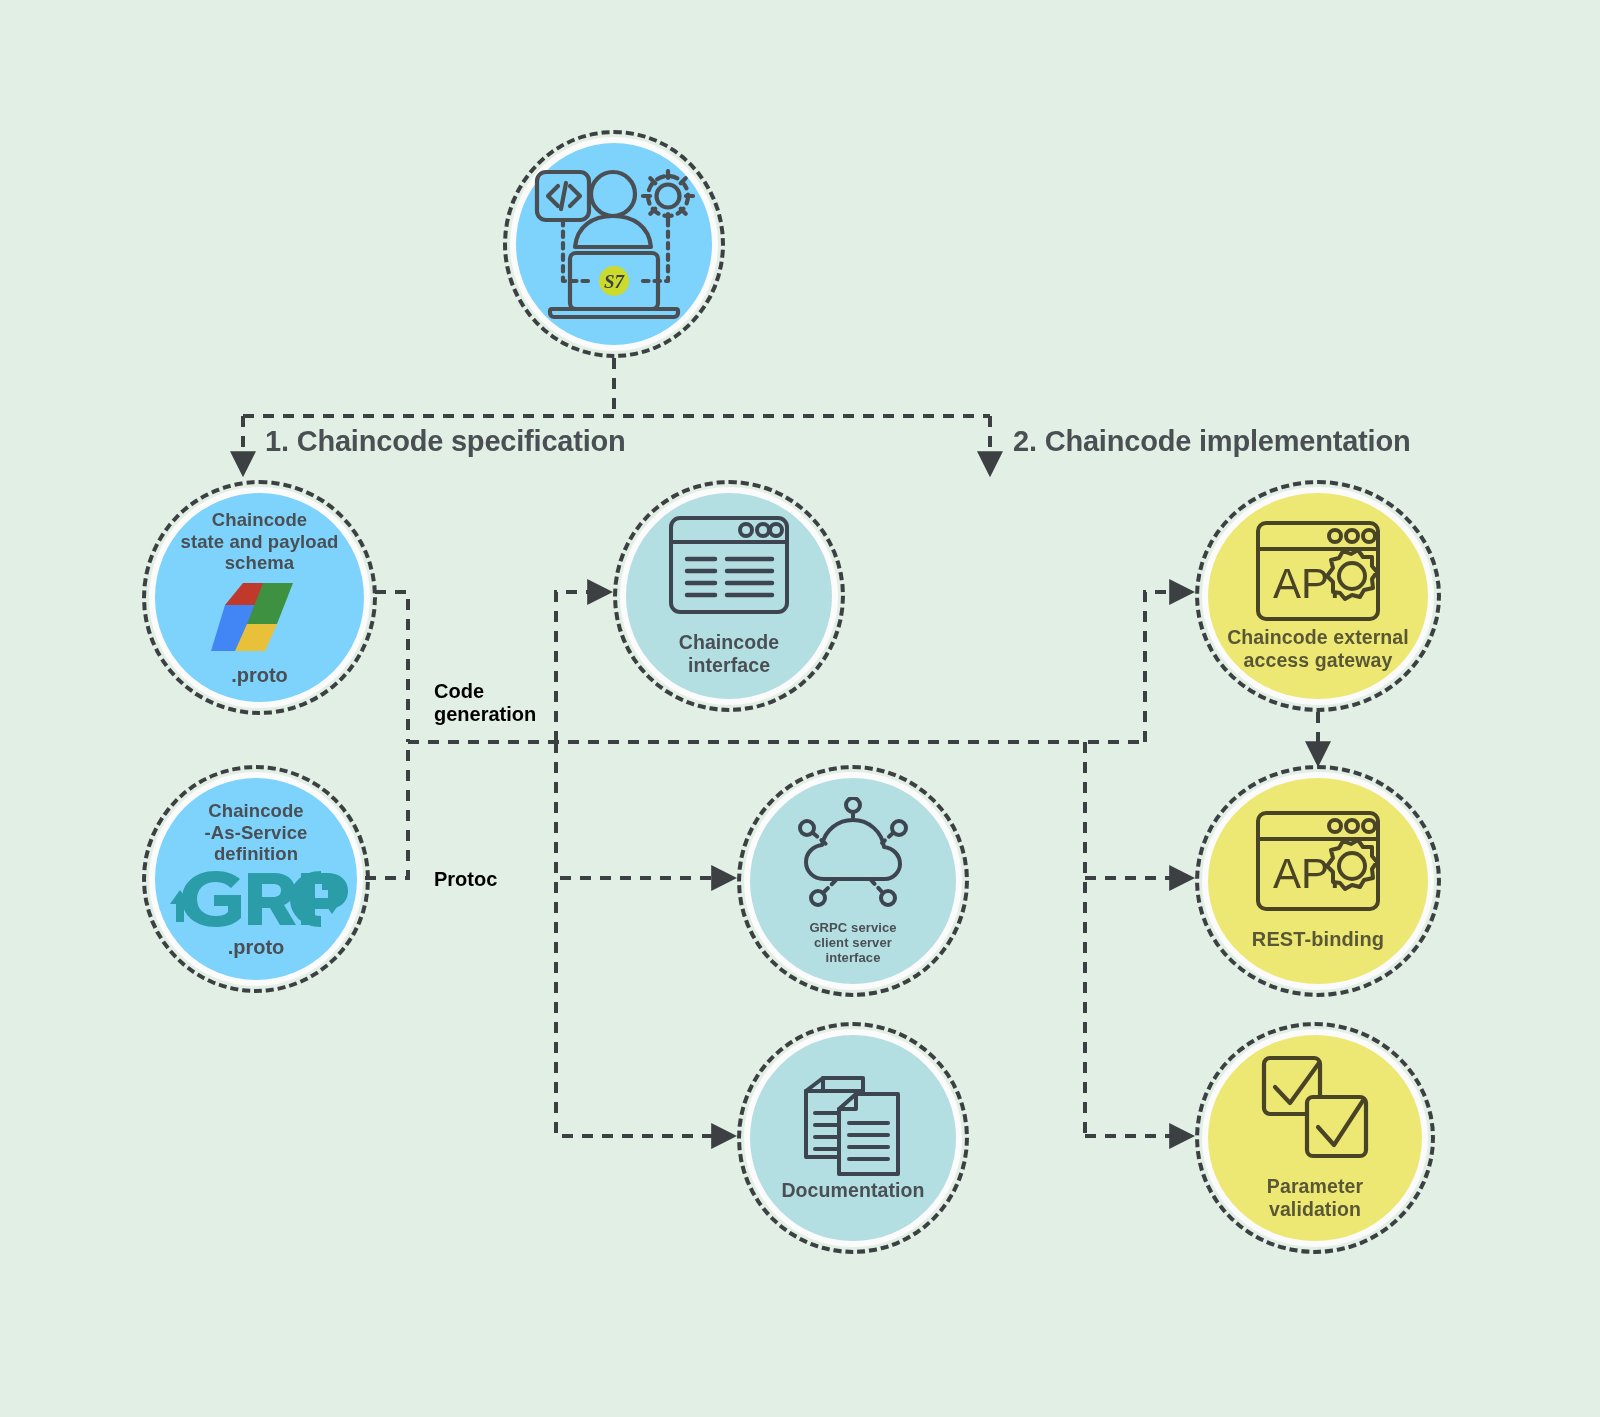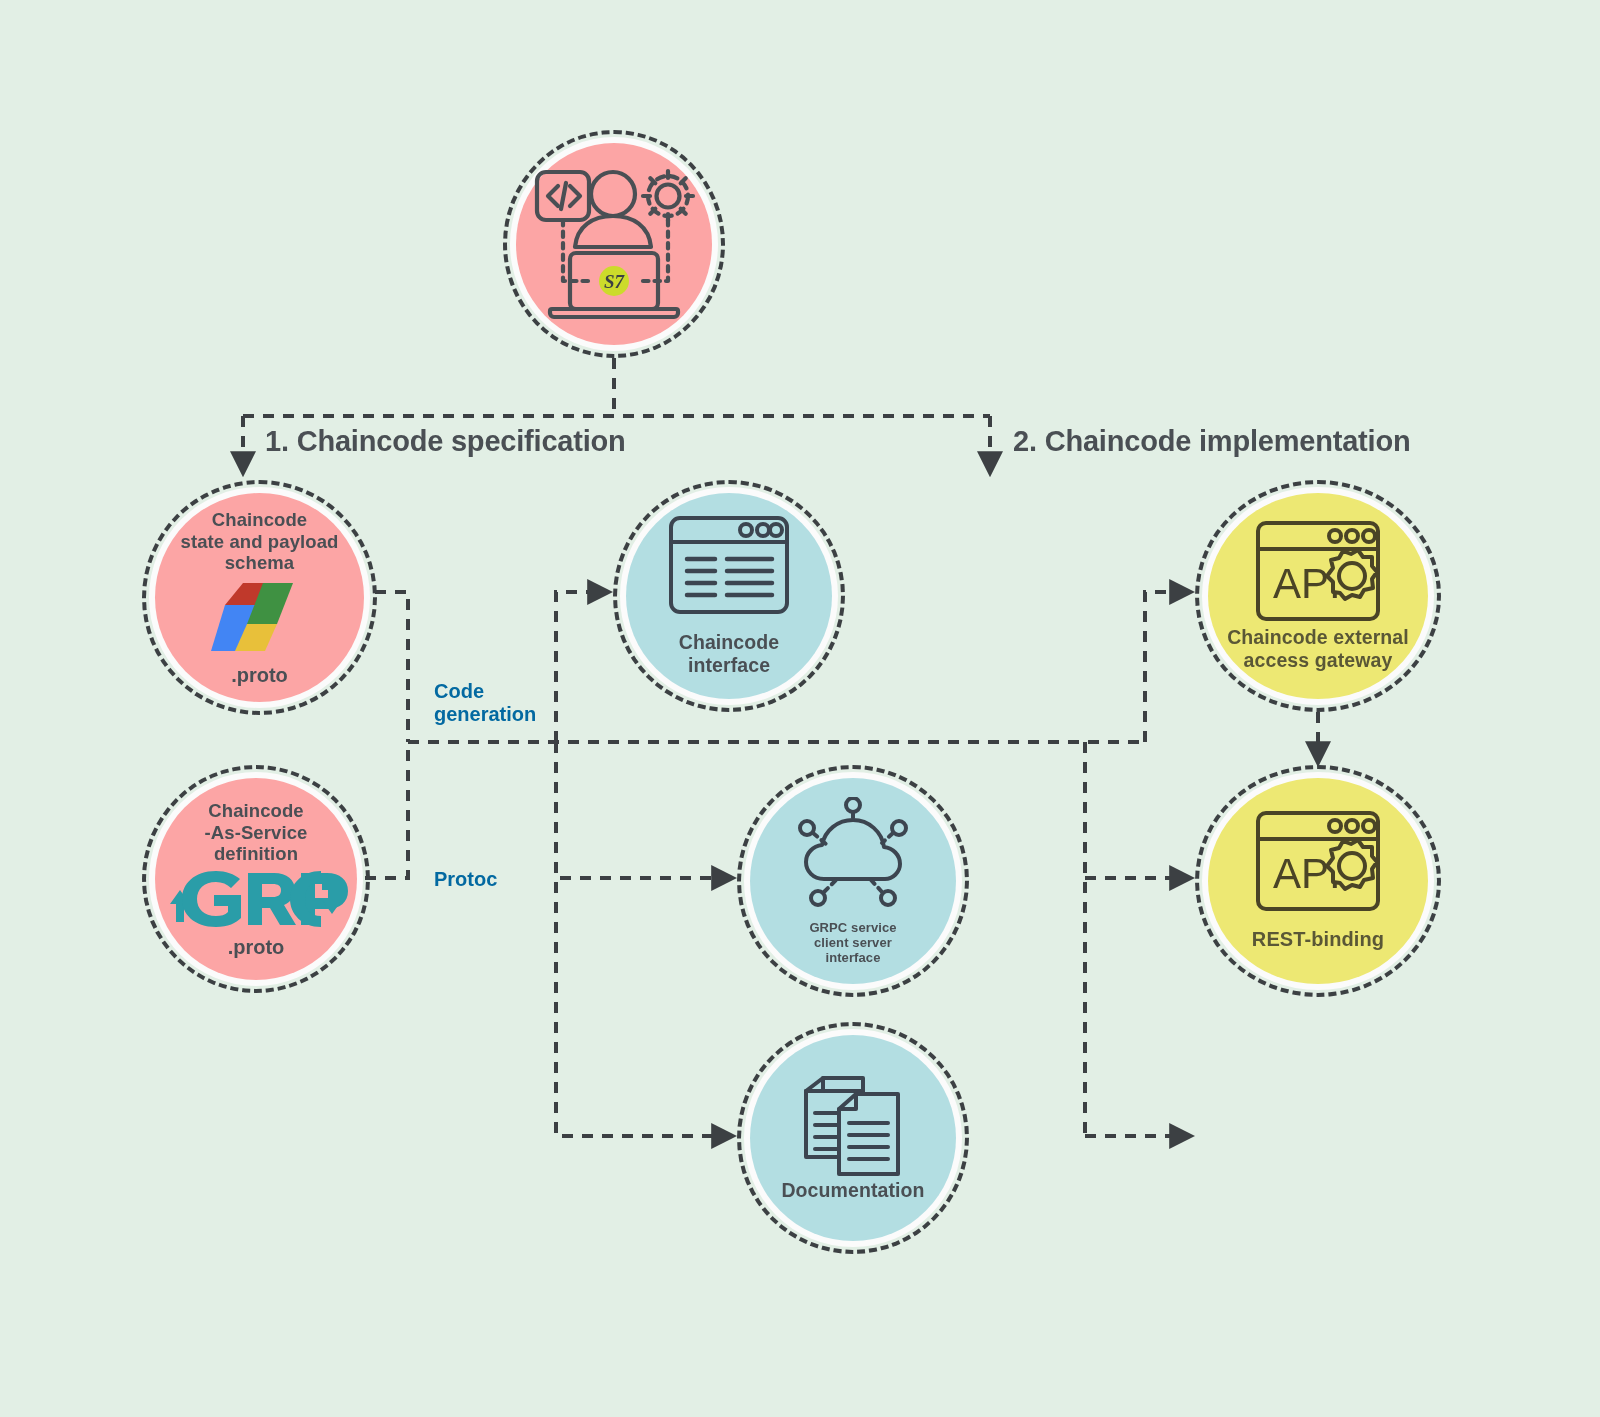--- a/index.html
+++ b/index.html
@@ -39,21 +39,21 @@
     left: 9px; top: 9px; right: 9px; bottom: 9px;
     border-radius: 50%;
     display: flex;
     flex-direction: column;
     align-items: center;
     justify-content: center;
     box-sizing: border-box;
     padding: 6px 14px;
     text-align: center;
   }
-  .n-grey  .node-inner { background: #fca5a5; }
+  .n-grey  .node-inner { background: #7dd3fc; }
   .n-teal  .node-inner { background: #b3dee2; }
   .n-yellow .node-inner { background: #ede873; }
 
   .node::before {
     content: "";
     position: absolute;
     left: 3px; top: 3px; right: 3px; bottom: 3px;
     border-radius: 50%;
     background: #fbfbfb;
     z-index: -1;
@@ -85,21 +85,21 @@
     font-weight: bold;
     color: #4a4f54;
     white-space: nowrap;
     letter-spacing: -0.2px;
     z-index: 4;
   }
   .edge-label {
     position: absolute;
     font-size: 20px;
     font-weight: bold;
-    color: #0369a1;
+    color: #000000;
     line-height: 1.15;
     white-space: nowrap;
     z-index: 4;
   }
 </style>
 </head>
 <body>
 
 <div id="canvas">
 
@@ -366,14 +366,32 @@
                    L122 52 L117 59 L118 68 L109 70 L105 77 L97 75 L90 79 L85 73 L78 72 Z" fill="#ede873"></path>
           <circle cx="97" cy="56" r="13" fill="#ede873"></circle>
         </svg>
       </span>
       <div class="label" style="font-size:20px; margin-top:16px;">
         <div>REST-binding</div>
       </div>
     </div>
   </div>
 
+  <div class="node n-yellow" style="left:1195px; top:1022px; width:240px; height:232px;">
+    <div class="node-inner">
+      <span class="icon-wrap">
+        <svg width="108" height="104" viewBox="0 0 108 104" fill="none" stroke="#4a4426" stroke-width="4.2" stroke-linecap="round" stroke-linejoin="round">
+
+          <rect x="3" y="3" width="56" height="56" rx="6" fill="#ede873"></rect>
+          <path d="M14 32 L29 48 L58 8"></path>
+
+          <rect x="46" y="42" width="59" height="59" rx="6" fill="#ede873"></rect>
+          <path d="M57 72 L73 90 L103 44"></path>
+        </svg>
+      </span>
+      <div class="label" style="font-size:19.5px; margin-top:16px;">
+        <div>Parameter</div>
+        <div>validation</div>
+      </div>
+    </div>
+  </div>
 
 </div>
 
 </body></html>

